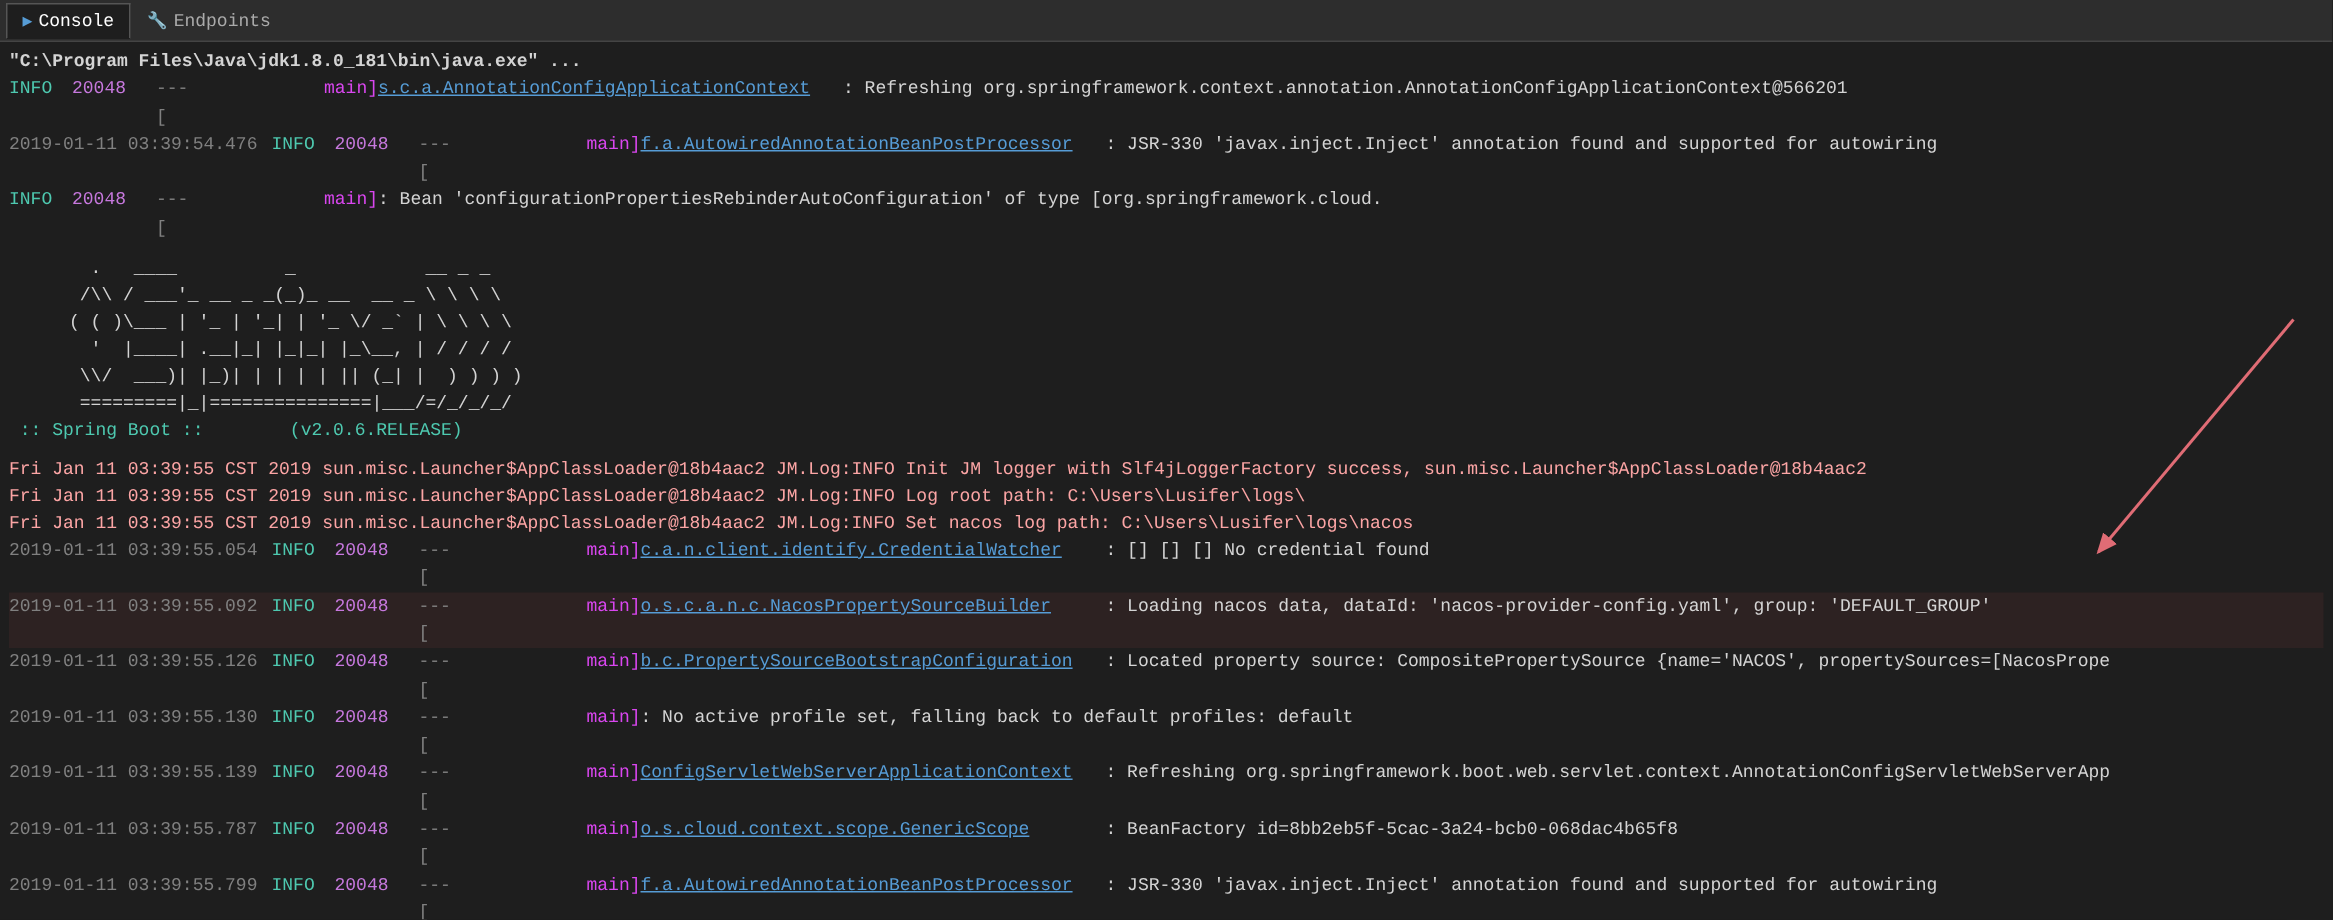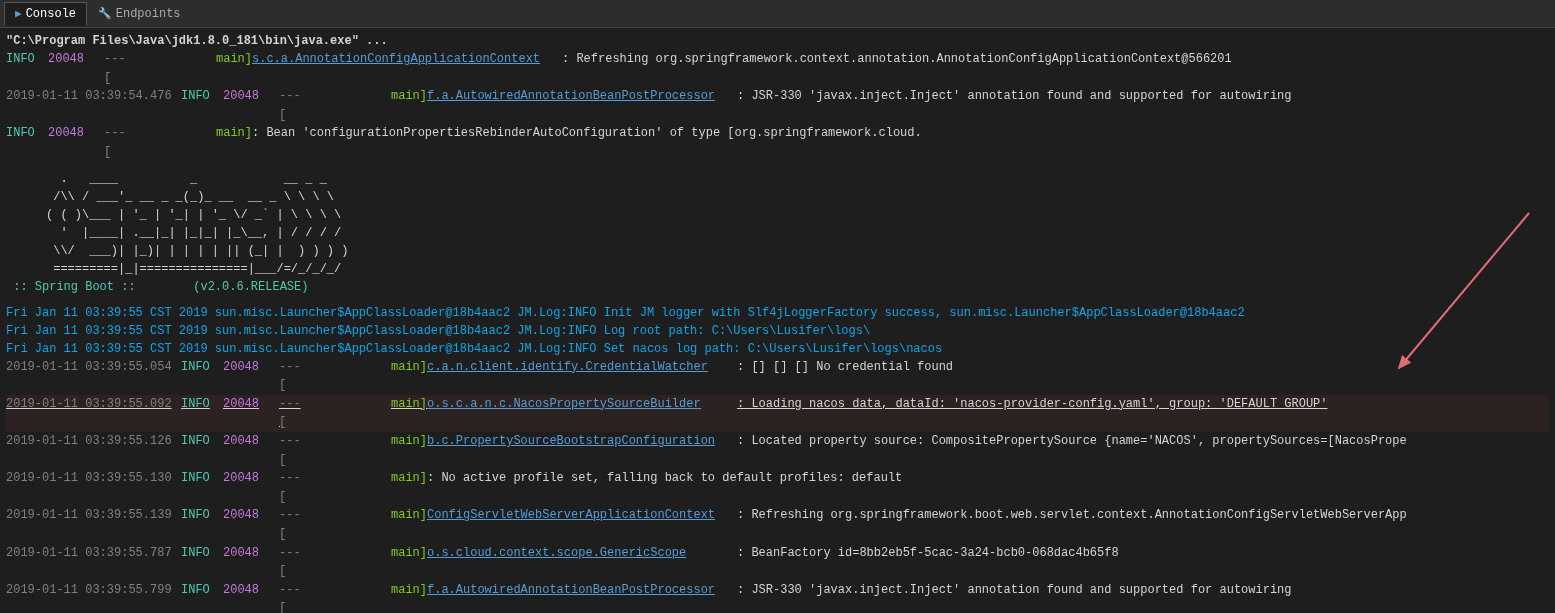--- a/index.html
+++ b/index.html
@@ -64,38 +64,38 @@
     }
     .ascii-art {
       color: #d4d4d4;
       line-height: 1.4;
       margin-left: 40px;
     }
     .spring-version {
       color: #4ec9b0;
     }
     .jm-line {
-      color: #0ea5e9;
+      color: #fca5a5;
     }
     .nacos-line {
       background: rgba(255, 80, 80, 0.08);
     }
     .nacos-value {
       color: #e06c75;
     }
     .log-row {
       display: flex;
       line-height: 1.55;
       font-size: 12px;
     }
     .col-ts { color: #808080; width: 175px; flex-shrink: 0; }
     .col-level { color: #4ec9b0; width: 42px; flex-shrink: 0; }
     .col-pid { color: #c678dd; width: 56px; flex-shrink: 0; }
     .col-sep { color: #808080; width: 28px; flex-shrink: 0; }
-    .col-thread { color: #84cc16; width: 120px; flex-shrink: 0; text-align: right; }
+    .col-thread { color: #d946ef; width: 120px; flex-shrink: 0; text-align: right; }
     .col-logger { color: #569cd6; text-decoration: underline; width: 310px; flex-shrink: 0; }
     .col-msg { color: #d4d4d4; flex: 1; overflow: hidden; white-space: nowrap; }
     .empty { height: 8px; }
   </style>
 </head>
 <body>
 
 <div class="tab-bar">
   <div class="tab active">
     <span class="tab-icon-console">▶</span>
@@ -161,21 +161,21 @@
     <div class="log-row">
       <span class="col-ts">2019-01-11 03:39:55.054</span>
       <span class="col-level">INFO</span>
       <span class="col-pid">20048</span>
       <span class="col-sep">--- [</span>
       <span class="col-thread">main]</span>
       <span class="col-logger">c.a.n.client.identify.CredentialWatcher</span>
       <span class="col-msg"> : [] [] [] No credential found</span>
     </div>
 
-    <div class="log-row nacos-line" style="background: rgba(255,100,100,0.07); text-decoration: underline;">
+    <div class="log-row nacos-line" style="background: rgba(255,100,100,0.07);">
       <span class="col-ts">2019-01-11 03:39:55.092</span>
       <span class="col-level">INFO</span>
       <span class="col-pid">20048</span>
       <span class="col-sep">--- [</span>
       <span class="col-thread">main]</span>
       <span class="col-logger">o.s.c.a.n.c.NacosPropertySourceBuilder</span>
       <span class="col-msg nacos-value"> : Loading nacos data, dataId: 'nacos-provider-config.yaml', group: 'DEFAULT_GROUP'</span>
     </div>
 
     <svg style="position:absolute; right:10px; top:-155px; width:200px; height:180px;" viewBox="0 0 200 180">

